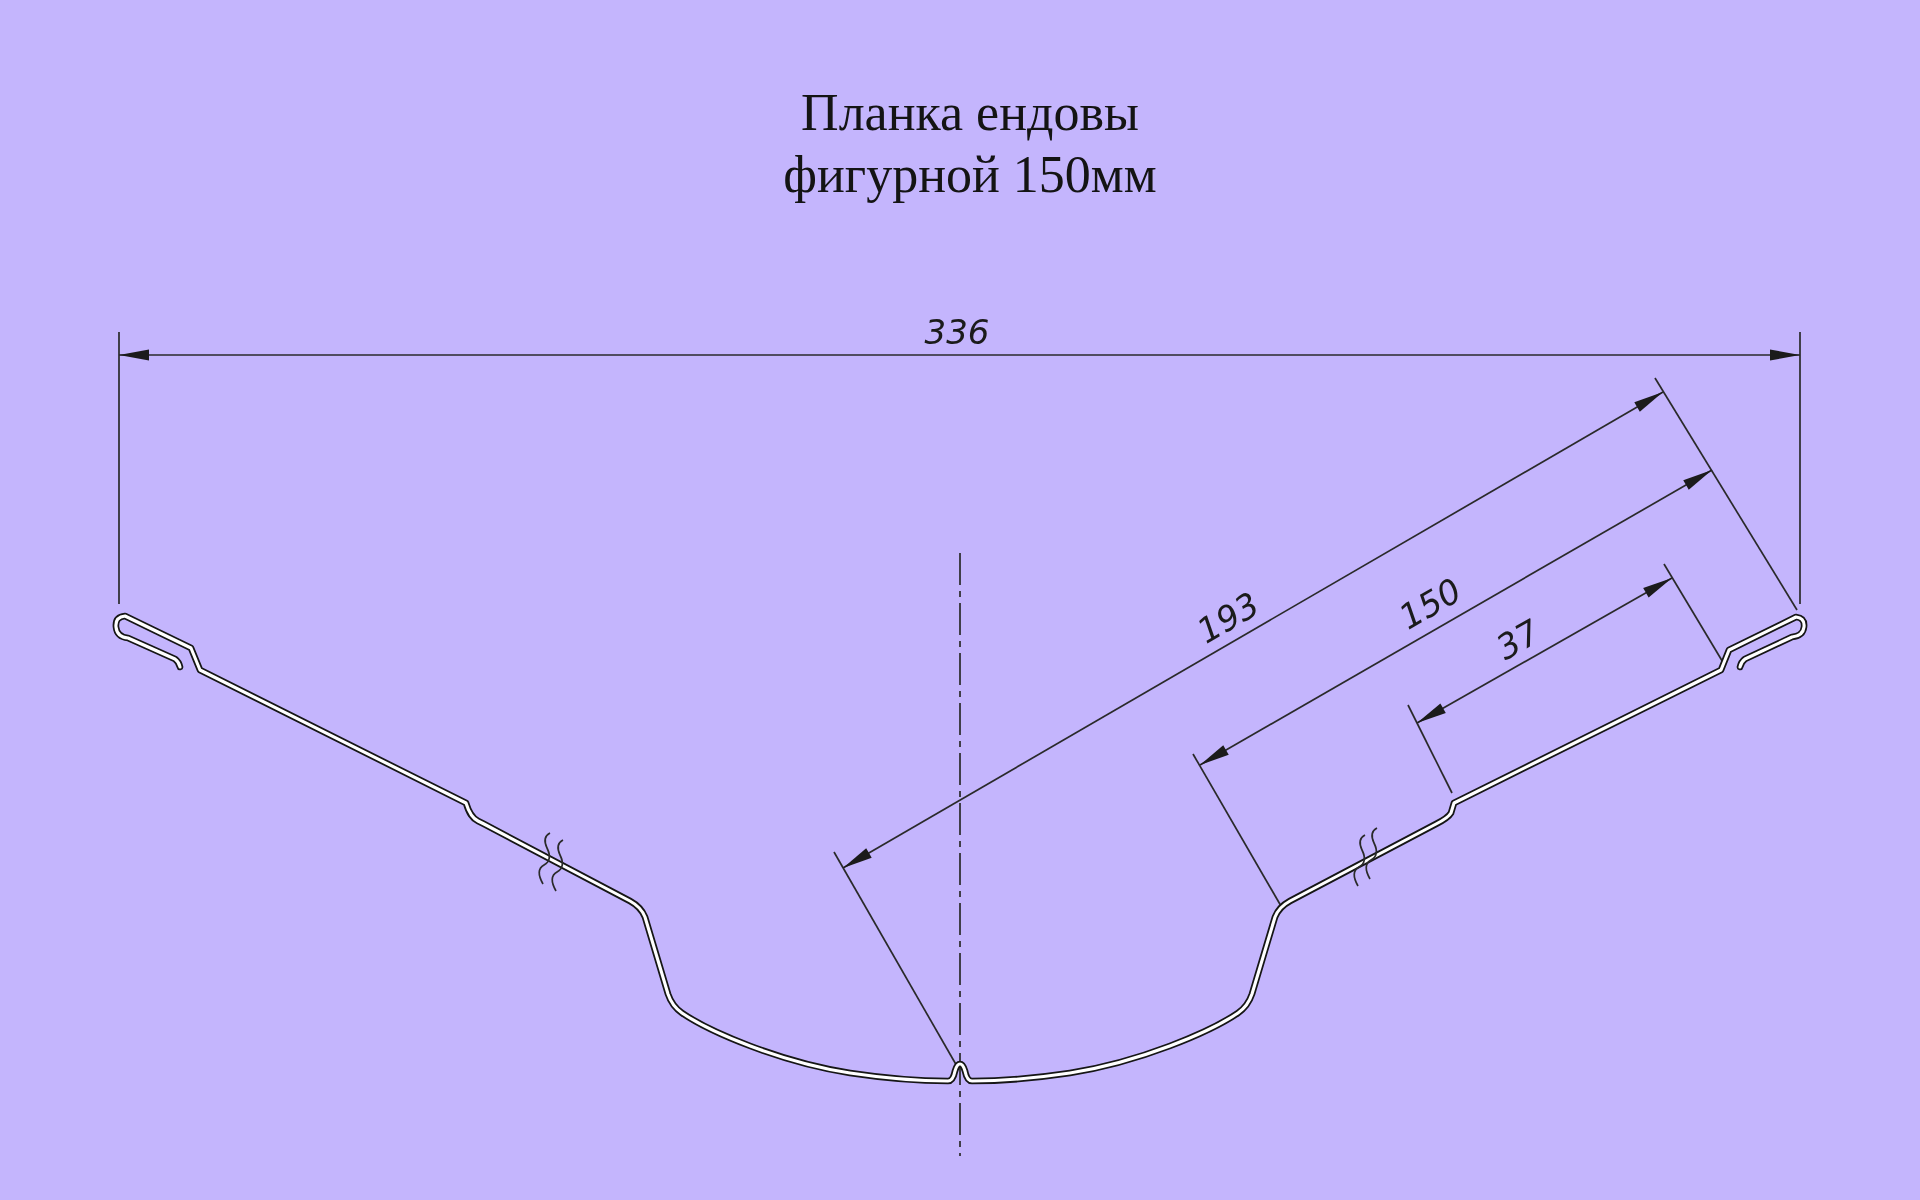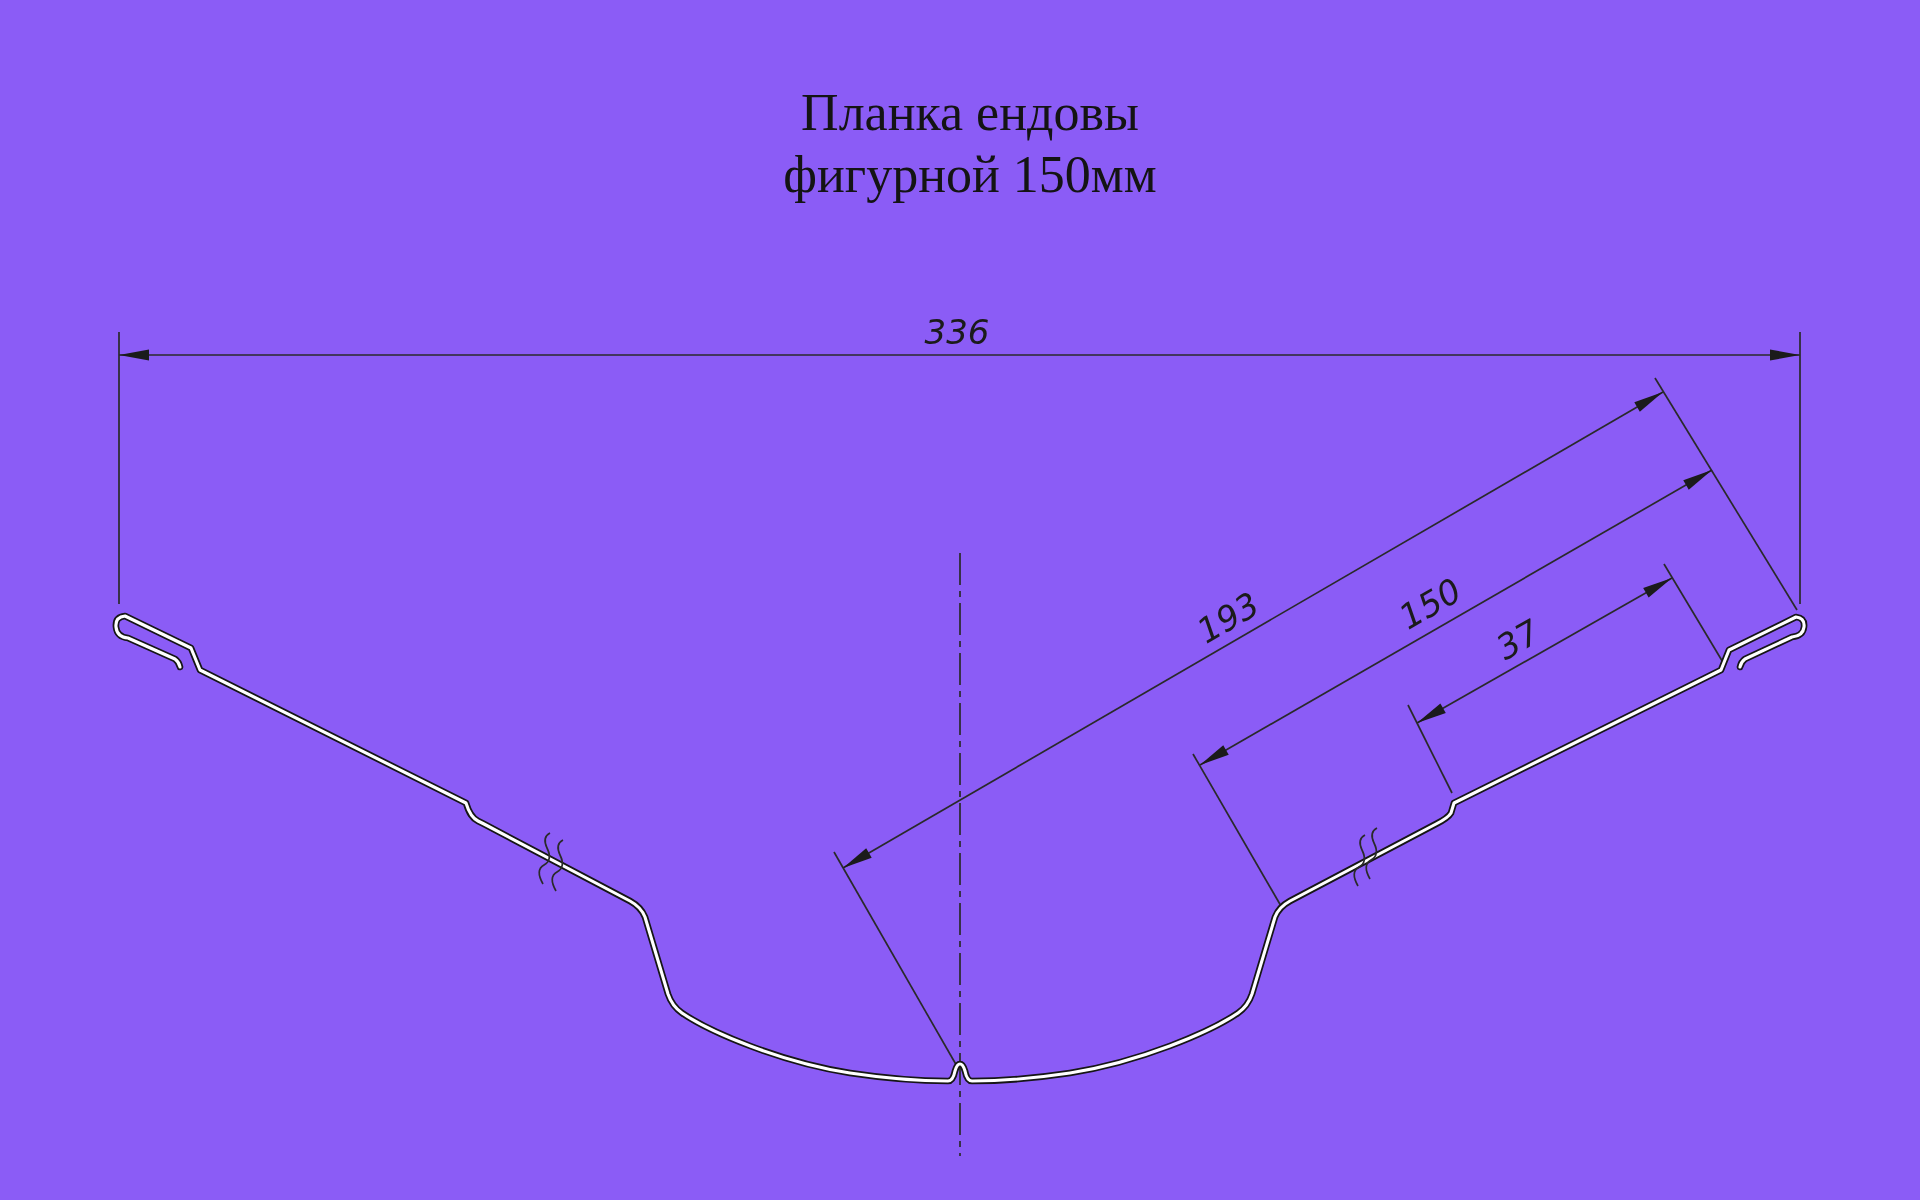--- a/index.html
+++ b/index.html
@@ -1,16 +1,16 @@
 <!DOCTYPE html>
 <html><head>
 <meta charset="utf-8">
 <style>
   html,body{margin:0;padding:0;background:#ffffff;}
-  .page{position:relative;width:1920px;height:1200px;background:#8b5cf6;overflow:hidden;
+  .page{position:relative;width:1920px;height:1200px;background:#c4b5fd;overflow:hidden;
         font-family:"Liberation Serif", serif;}
   svg{position:absolute;left:0;top:0;}
   .title-text{font-family:"Liberation Serif", serif;font-size:52px;fill:#141414;}
   .dim-text{font-family:"DejaVu Sans", sans-serif;font-style:italic;font-size:34px;fill:#1b1b1b;}
   .thin{stroke:#2a2a2a;stroke-width:1.7;fill:none;}
   .profile-out{stroke:#161616;stroke-width:6.6;fill:none;stroke-linejoin:round;stroke-linecap:round;}
   .profile-core{stroke:#ffffff;stroke-width:3.1;fill:none;stroke-linejoin:round;stroke-linecap:round;}
   .arrow{fill:#1b1b1b;stroke:none;}
 </style>
 </head>

